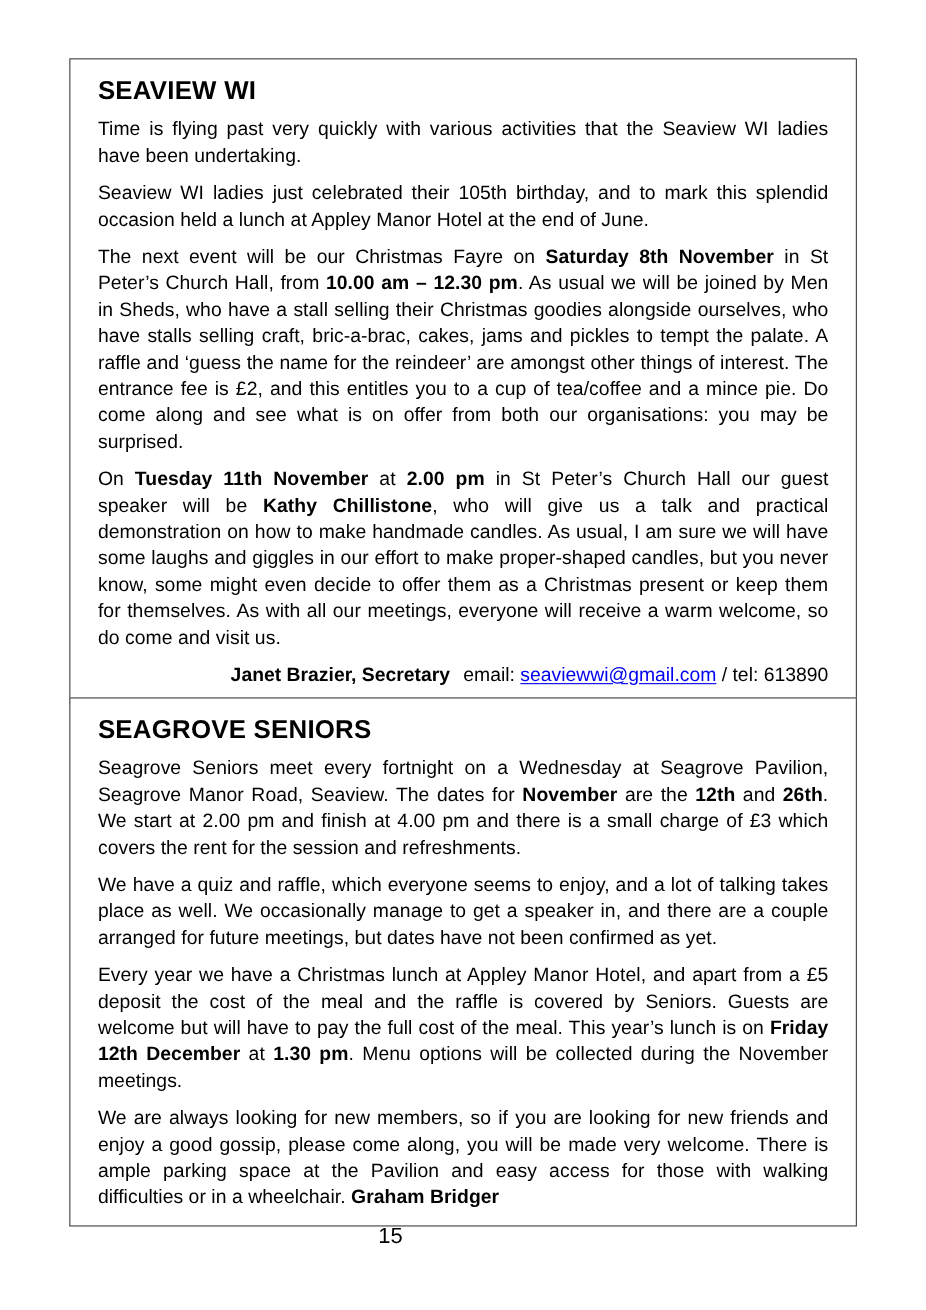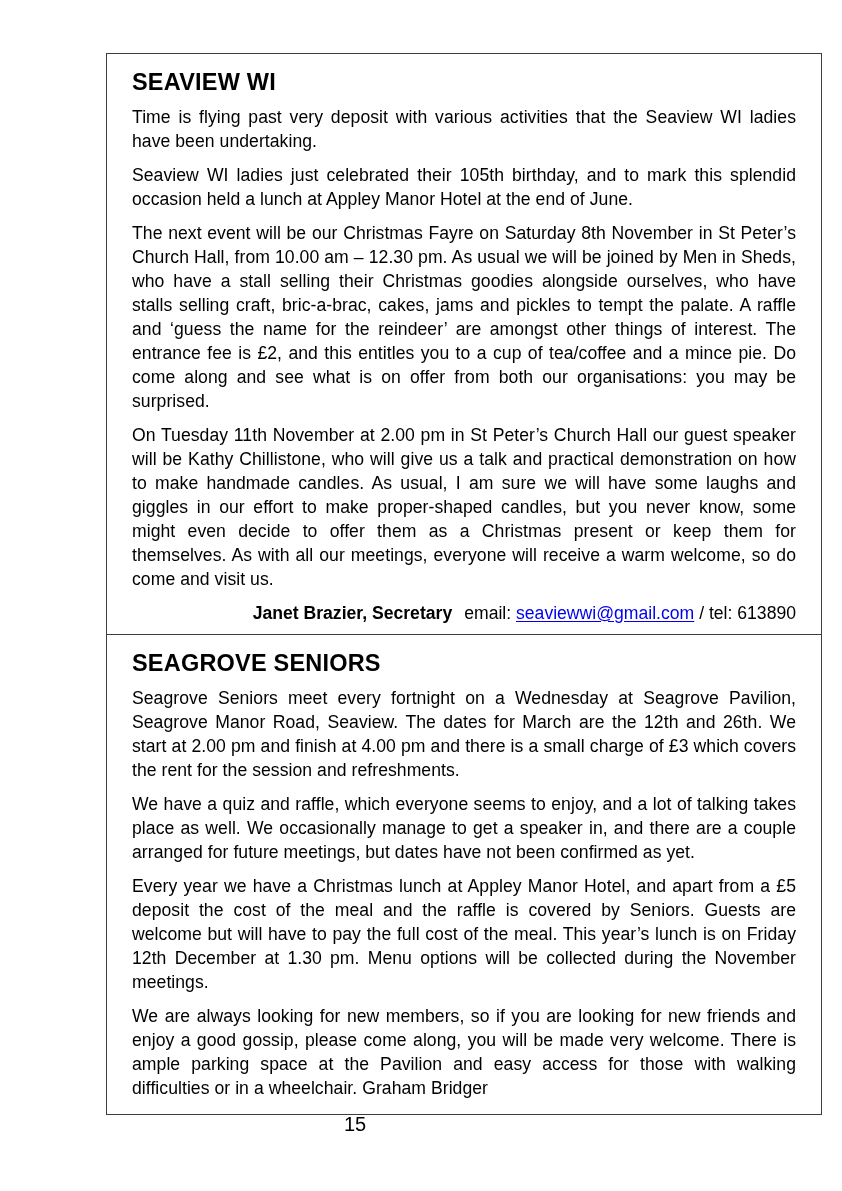--- a/index.html
+++ b/index.html
@@ -23,42 +23,41 @@
     height: 1191px;
   }
   .article-box {
     position: absolute;
     left: 63px;
     width: 716px;
     box-sizing: border-box;
     border: 1.6px solid #3d3d3d;
     background: #ffffff;
     padding: 14px 25px 14px 25px;
-    margin-left: 43px;
   }
   #box-seaview-wi { top: 53px; }
   #box-seagrove-seniors { top: 634px; }
 
   .article-title {
     font-size: 23.5px;
     font-weight: bold;
     letter-spacing: 0.2px;
     margin: 2px 0 9px 0;
     line-height: 1.1;
   }
   .para {
     font-size: 17.6px;
     line-height: 1.365;
     text-align: justify;
     text-justify: inter-word;
     margin: 0 0 10px 0;
     letter-spacing: 0.05px;
   }
   .para:last-child { margin-bottom: 0; }
-  .para b { font-weight: normal; }
+  .para b { font-weight: bold; }
   .para u, .link {
     text-decoration: underline;
     text-underline-offset: 2px;
   }
   .contact-line {
     font-size: 17.6px;
     line-height: 1.365;
     text-align: right;
     margin: 0;
   }
@@ -77,32 +76,32 @@
   }
 </style>
 </head>
 <body>
 
 <div class="page">
 
   <section class="article-box" id="box-seaview-wi">
     <h1 class="article-title">SEAVIEW WI</h1>
     <div class="article-body">
-      <p class="para"><span>Time is flying past very deposit with various activities that the Seaview WI ladies have been undertaking.</span></p>
+      <p class="para"><span>Time is flying past very quickly with various activities that the Seaview WI ladies have been undertaking.</span></p>
       <p class="para"><span>Seaview WI ladies just celebrated their 105th birthday, and to mark this splendid occasion held a lunch at Appley Manor Hotel at the end of June.</span></p>
       <p class="para"><span>The next event will be our Christmas Fayre on </span><b>Saturday 8th November</b><span> in St Peter’s Church Hall, from </span><b>10.00 am – 12.30 pm</b><span>. As usual we will be joined by Men in Sheds, who have a stall selling their Christmas goodies alongside ourselves, who have stalls selling craft, bric-a-brac, cakes, jams and pickles to tempt the palate. A raffle and ‘guess the name for the reindeer’ are amongst other things of interest. The entrance fee is £2, and this entitles you to a cup of tea/coffee and a mince pie. Do come along and see what is on offer from both our organisations: you may be surprised.</span></p>
       <p class="para"><span>On </span><b>Tuesday 11th November</b><span> at </span><b>2.00 pm</b><span> in St Peter’s Church Hall our guest speaker will be </span><b>Kathy Chillistone</b><span>, who will give us a talk and practical demonstration on how to make handmade candles. As usual, I am sure we will have some laughs and giggles in our effort to make proper-shaped candles, but you never know, some might even decide to offer them as a Christmas present or keep them for themselves. As with all our meetings, everyone will receive a warm welcome, so do come and visit us.</span></p>
       <p class="contact-line"><span class="contact-name">Janet Brazier, Secretary</span><span>email:</span>&nbsp;<a class="link" href="#">seaviewwi@gmail.com</a>&nbsp;<span>/</span>&nbsp;<span>tel:</span>&nbsp;<span>613890</span></p>
     </div>
   </section>
 
   <section class="article-box" id="box-seagrove-seniors">
     <h1 class="article-title">SEAGROVE SENIORS</h1>
     <div class="article-body">
-      <p class="para"><span>Seagrove Seniors meet every fortnight on a Wednesday at Seagrove Pavilion, Seagrove Manor Road, Seaview. The dates for </span><b>March</b><span> are the </span><b>12th</b><span> and </span><b>26th</b><span>. We start at 2.00 pm and finish at 4.00 pm and there is a small charge of £3 which covers the rent for the session and refreshments.</span></p>
+      <p class="para"><span>Seagrove Seniors meet every fortnight on a Wednesday at Seagrove Pavilion, Seagrove Manor Road, Seaview. The dates for </span><b>November</b><span> are the </span><b>12th</b><span> and </span><b>26th</b><span>. We start at 2.00 pm and finish at 4.00 pm and there is a small charge of £3 which covers the rent for the session and refreshments.</span></p>
       <p class="para"><span>We have a quiz and raffle, which everyone seems to enjoy, and a lot of talking takes place as well. We occasionally manage to get a speaker in, and there are a couple arranged for future meetings, but dates have not been confirmed as yet.</span></p>
       <p class="para"><span>Every year we have a Christmas lunch at Appley Manor Hotel, and apart from a £5 deposit the cost of the meal and the raffle is covered by Seniors. Guests are welcome but will have to pay the full cost of the meal. This year’s lunch is on </span><b>Friday 12th December</b><span> at </span><b>1.30 pm</b><span>. Menu options will be collected during the November meetings.</span></p>
       <p class="para"><span>We are always looking for new members, so if you are looking for new friends and enjoy a good gossip, please come along, you will be made very welcome. There is ample parking space at the Pavilion and easy access for those with walking difficulties or in a wheelchair. </span><b>Graham Bridger</b></p>
     </div>
   </section>
 
   <div class="page-number">15</div>
 
 </div>
 

